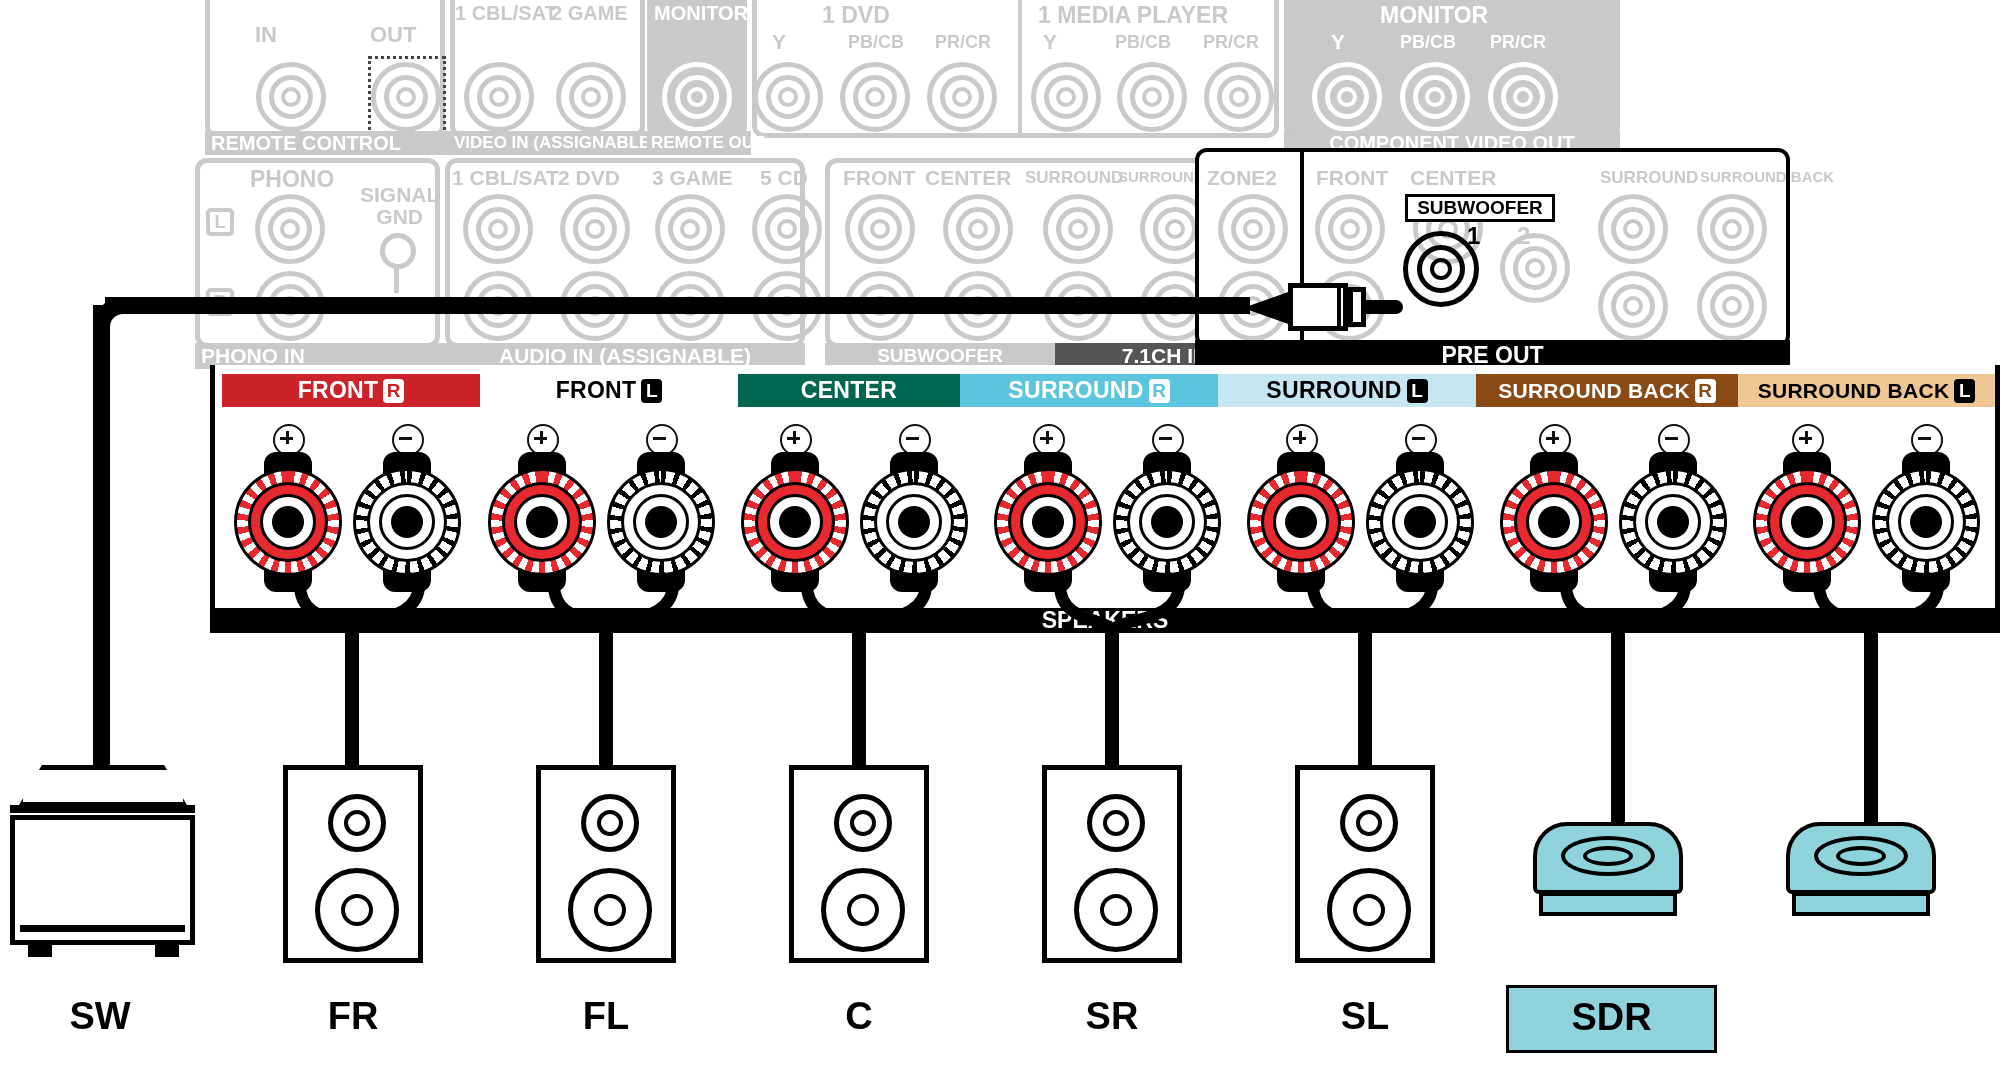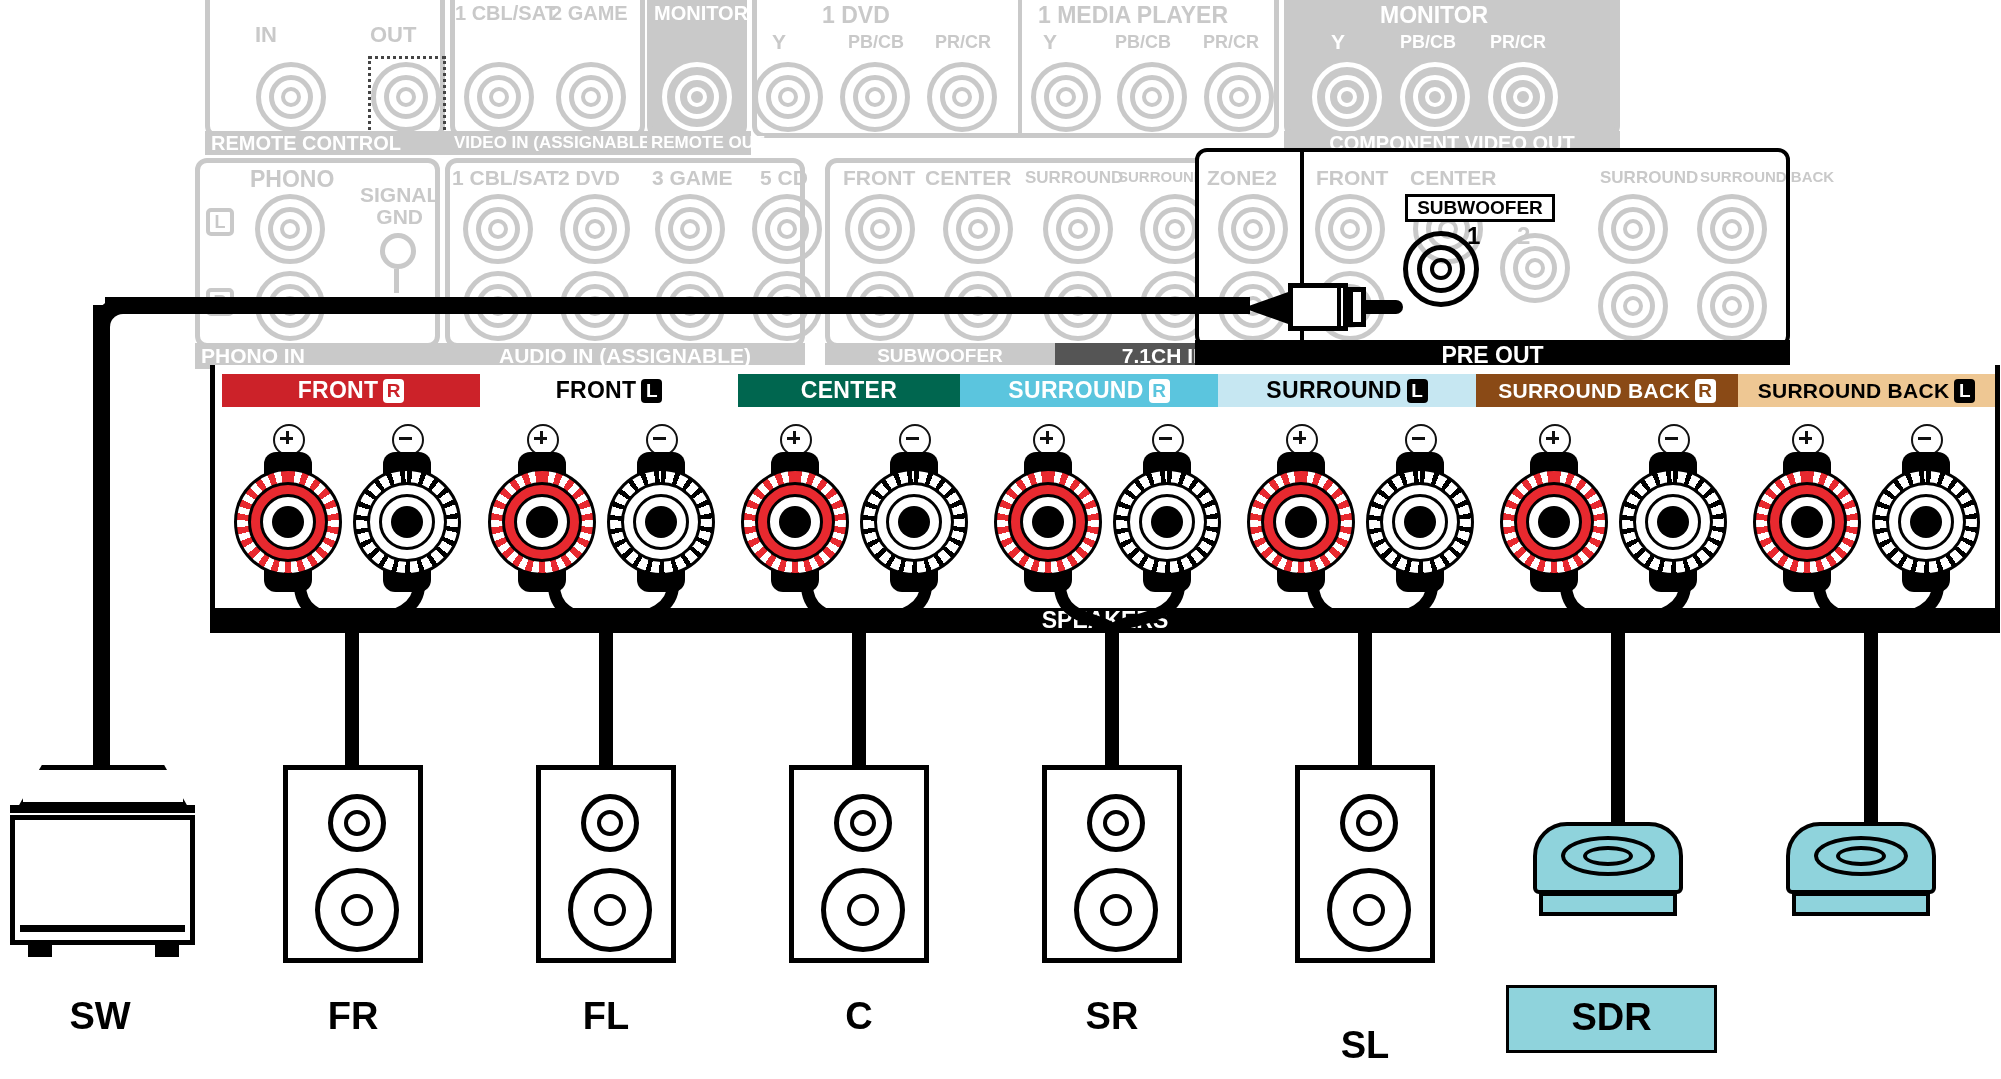--- a/index.html
+++ b/index.html
@@ -623,21 +623,21 @@
   <div class="abs" style="left:53px;top:124px;width:32px;height:32px;border:4px solid #000;border-radius:50%;"></div>
 </div>
 <div class="spk-name" style="left:1042px;top:995px;width:140px;text-align:center;">SR</div>
 
 <div class="abs" style="left:1295px;top:765px;width:140px;height:198px;border:5px solid #000;background:#fff;">
   <div class="abs" style="left:40px;top:24px;width:58px;height:58px;border:5px solid #000;border-radius:50%;"></div>
   <div class="abs" style="left:56px;top:40px;width:26px;height:26px;border:4px solid #000;border-radius:50%;"></div>
   <div class="abs" style="left:27px;top:98px;width:84px;height:84px;border:5px solid #000;border-radius:50%;"></div>
   <div class="abs" style="left:53px;top:124px;width:32px;height:32px;border:4px solid #000;border-radius:50%;"></div>
 </div>
-<div class="spk-name" style="left:1295px;top:995px;width:140px;margin-top:29px;">SL</div>
+<div class="spk-name" style="left:1295px;top:995px;width:140px;">SL</div>
 
 <div class="abs" style="left:1533px;top:822px;width:150px;height:105px;">
   <div class="abs" style="left:0;top:0;width:150px;height:72px;background:#8fd3dc;border:4px solid #000;border-radius:34px 34px 6px 6px;"></div>
   <div class="abs" style="left:28px;top:14px;width:94px;height:40px;border:4px solid #000;border-radius:50%;background:#8fd3dc;"></div>
   <div class="abs" style="left:50px;top:24px;width:50px;height:20px;border:4px solid #000;border-radius:50%;background:#8fd3dc;"></div>
   <div class="abs" style="left:6px;top:70px;width:138px;height:24px;background:#8fd3dc;border:4px solid #000;"></div>
 </div>
 <div class="spk-name boxed" style="left:1506px;top:985px;width:205px;height:62px;line-height:58px;">SDR</div>
 
 <div class="abs" style="left:1786px;top:822px;width:150px;height:105px;">

